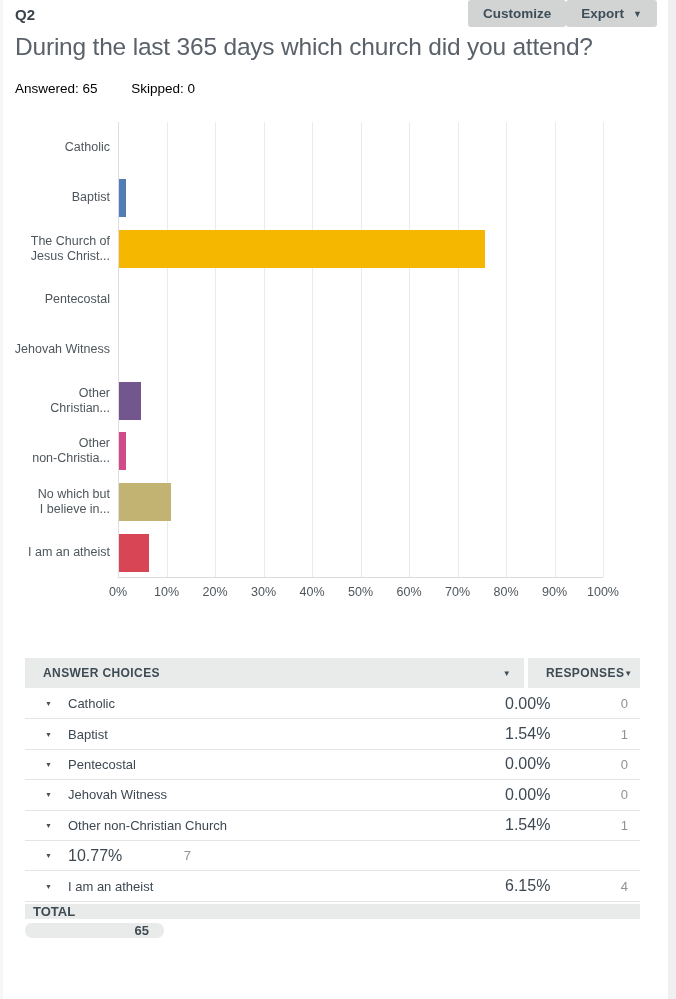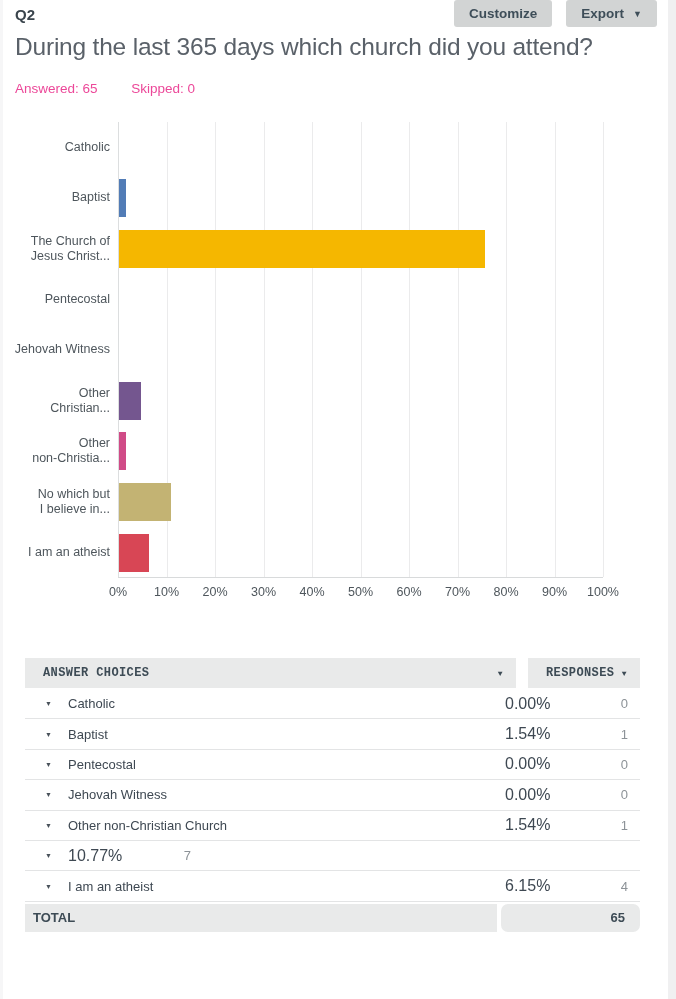--- a/index.html
+++ b/index.html
@@ -7,30 +7,30 @@
     font-family:"Liberation Sans","DejaVu Sans",sans-serif; }
   .page { position:relative; width:676px; height:999px; background:#fff; }
   .gutter { position:absolute; top:0; bottom:0; }
   .gutter.left { left:0; width:3px; background:#F6F6F7; }
   .gutter.right { right:0; width:8px; background:#F0F0F1; }
 
   
   .top-row { position:absolute; top:0; left:15px; right:19px; height:30px;
     display:flex; justify-content:space-between; align-items:flex-start; }
   .qnum { font-size:15px; font-weight:700; color:#3A444C; padding-top:6px; }
-  .btns { display:flex; gap:14px; }
+  .btns { display:flex; }
   .btn { background:#D2D4D4; color:#3E4E59; font-weight:700; font-size:13.5px;
     height:27px; padding:0 15px; border:none; border-radius:3px; cursor:pointer;
     display:inline-flex; align-items:center; gap:9px;
     font-family:"Liberation Sans","DejaVu Sans",sans-serif; }
   .btn .dd { font-size:9px; line-height:1; transform:translateY(1px); }
 
   .title { position:absolute; top:33px; left:15px; right:20px;
     font-size:24.5px; font-weight:400; color:#5A6169; letter-spacing:-0.2px; }
-  .meta { position:absolute; top:81px; left:15px; font-size:13.5px; color:#ec4899; }
+  .meta { position:absolute; top:81px; left:15px; font-size:13.5px; color:#000000; }
   .meta span { margin-right:30px; }
 
   
   .chart { position:absolute; top:122px; left:0; width:676px; height:490px; }
   .chart-body { position:relative; height:456px; }
   .grid { position:absolute; left:118px; width:485px; top:0; bottom:0;
     border-bottom:1px solid #D8DADB; }
   .grid-line { position:absolute; top:0; bottom:0; width:1px; background:#EBEBEC; }
   .grid-line.first { background:#DCDEDF; }
   .rows { position:relative; height:456px; }
@@ -39,33 +39,33 @@
     color:#4E565C; white-space:pre-line; line-height:15px; }
   .bar-track { position:relative; flex:1; margin-left:8px; margin-right:73px;
     height:38px; }
   .bar { position:absolute; left:1px; top:0; height:38px; }
   .ticks { position:absolute; top:463px; left:118px; width:485px; height:20px; }
   .tick { position:absolute; transform:translateX(-50%); font-size:12.5px;
     color:#4E565C; white-space:nowrap; }
 
   
   .table { position:absolute; top:658px; left:25px; width:615px; }
-  .thead { display:flex; gap:12px; height:30px; margin-bottom:1px;font-family:Liberation Mono, monospace; }
+  .thead { display:flex; gap:4px; height:30px; margin-bottom:1px; }
   .th { background:#E9EAEA; display:flex; align-items:center;
     justify-content:space-between; padding:0 13px 0 18px; font-size:12px;
     font-weight:700; color:#3D4B55; letter-spacing:.4px; }
   .th.c1 { flex:1; } .th.c2 { width:112px; }
   .sort-caret { font-size:8px; color:#3D4B55; cursor:pointer; }
   .trow { display:flex; align-items:center; height:30.4px;
     border-bottom:1px solid #E3E4E5; padding:0 12px 0 20px; }
   .trow .caret { width:23px; font-size:7px; color:#49525A; cursor:pointer; }
   .trow .lbl { flex:1; font-size:13px; color:#3E4852; }
   .trow .pct { width:68px; font-size:16px; color:#3E4852; }
   .trow .cnt { width:55px; text-align:right; font-size:13px; color:#8C9297; }
-  .tfoot { display:flex; gap:4px; height:28px; margin-top:2px; }
+  .tfoot { display:flex; gap:4px; height:28px; margin-top:2px;flex-direction:column; }
   .tf1 { flex:1; background:#E9EAEA; display:flex; align-items:center;
     padding-left:8px; font-weight:700; font-size:13px; color:#3D4B55; }
   .tf2 { width:139px; background:#E9EAEA; display:flex; align-items:center;
     justify-content:flex-end; padding-right:15px; font-weight:700; font-size:13px;
     color:#3D4B55;border-radius:7px; }
 </style>
 </head>
 <body>
 
 <div class="page">

